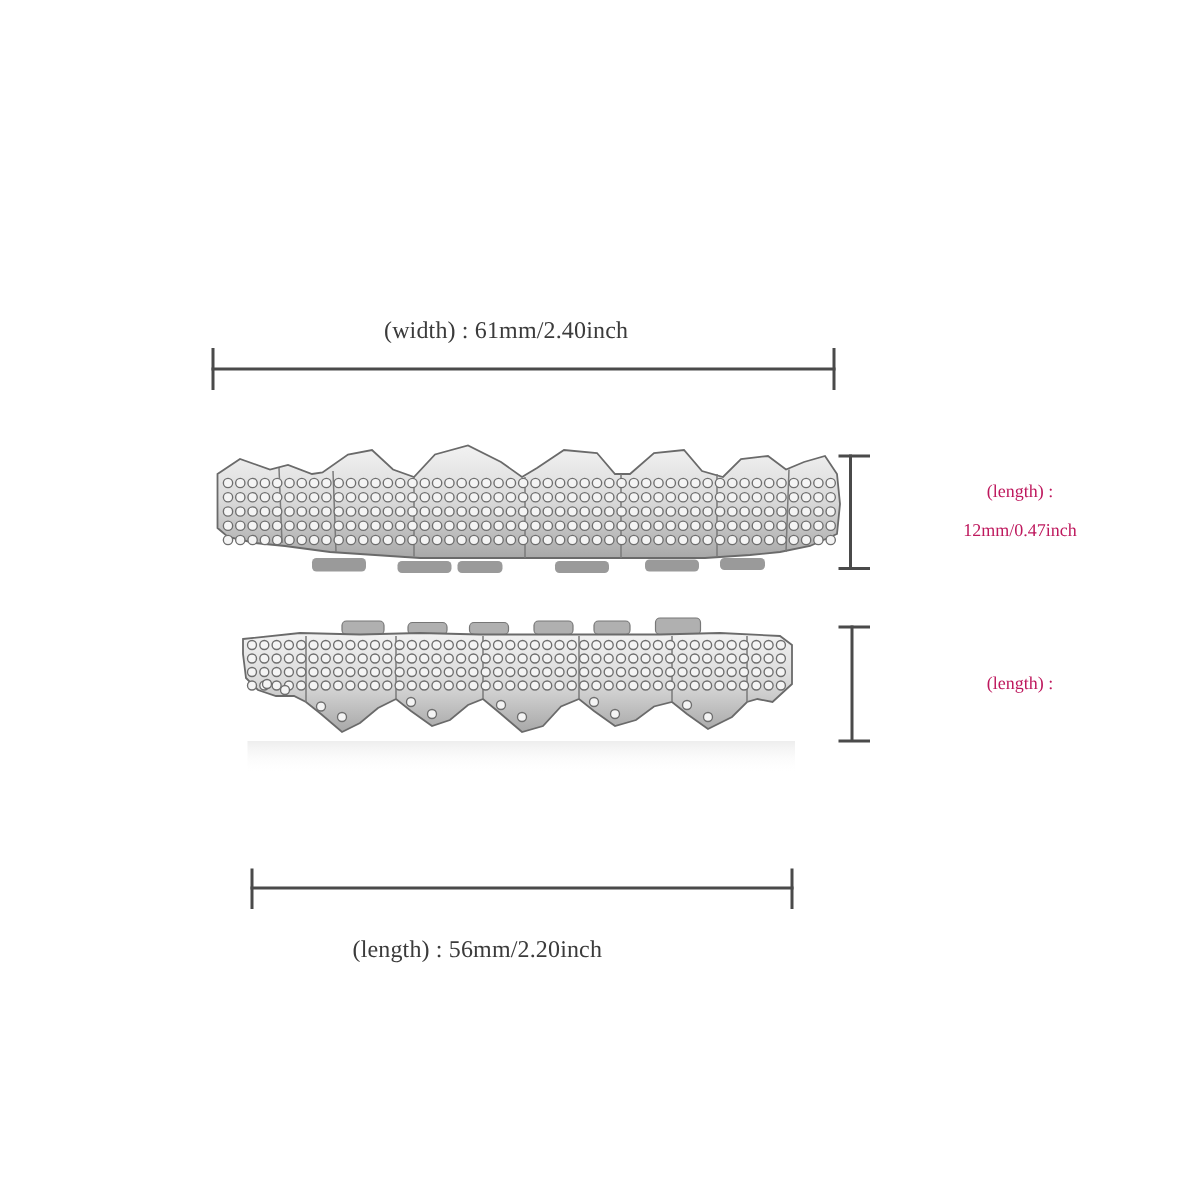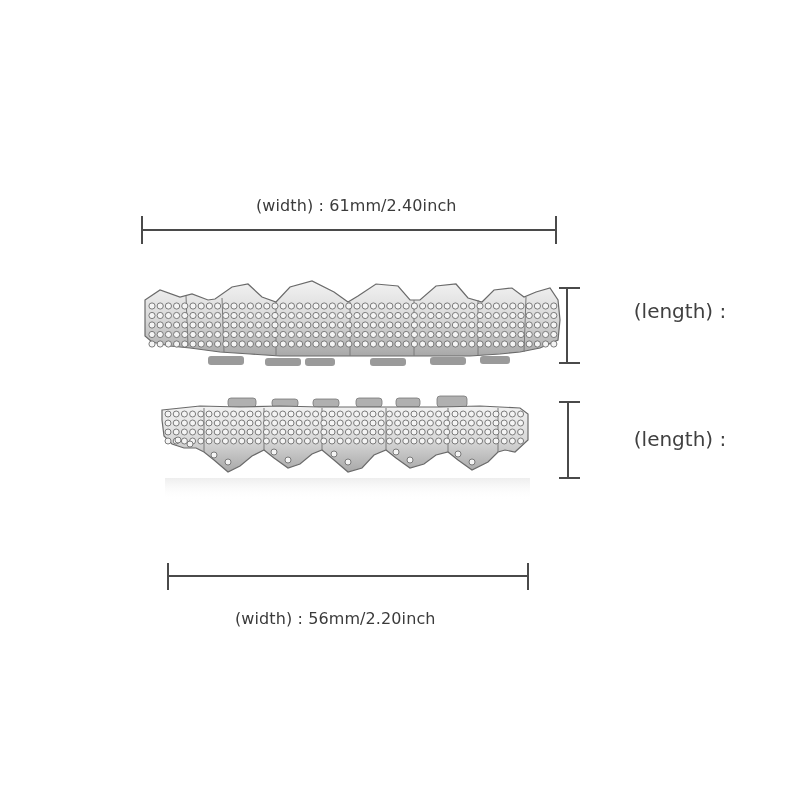--- a/index.html
+++ b/index.html
@@ -21,60 +21,61 @@
       letter-spacing: 0.1px;
       color: #3b3b3b;
       white-space: nowrap;
     }
     .hline, .vline, .cap {
       position: absolute;
       background: #4a4a4a;
     }
     #stage {
       position: absolute;
-      left: 0; top: 0;
-      width: 800px; height: 576px;
+      left: 0; top: 16px;
+      width: 800px; height: 576px; font-family: Liberation Serif, serif;
     }
     .stack {
       position: absolute;
       text-align: center;
-      font-size: 20px;
+      font-size: 12px;
       line-height: 26px;
-      color: #404040;
+      color: #be185d;
     }
     .stack span { display: block; }
   </style>
 </head>
 <body>
 
 <div id="stage">
 
   <div class="label" style="left:256px; top:196px;">(width) : 61mm/2.40inch</div>
   <div class="hline" style="left:141px; top:229px; width:416px; height:2px;"></div>
   <div class="cap" style="left:141px; top:216px; width:2px; height:28px;"></div>
   <div class="cap" style="left:555px; top:216px; width:2px; height:28px;"></div>
 
   <div class="vline" style="left:566px; top:287px; width:2px; height:76px;"></div>
   <div class="cap" style="left:559px; top:287px; width:21px; height:2px;"></div>
   <div class="cap" style="left:559px; top:362px; width:21px; height:2px;"></div>
   <div class="stack" style="left:600px; top:298px; width:160px;">
     <span>(length) :</span>
+    <span>12mm/0.47inch</span>
   </div>
 
   <div class="vline" style="left:567px; top:401px; width:2px; height:77px;"></div>
   <div class="cap" style="left:559px; top:401px; width:21px; height:2px;"></div>
   <div class="cap" style="left:559px; top:477px; width:21px; height:2px;"></div>
   <div class="stack" style="left:600px; top:426px; width:160px;">
     <span>(length) :</span>
   </div>
 
   <div class="hline" style="left:167px; top:575px; width:362px; height:2px;"></div>
   <div class="cap" style="left:167px; top:563px; width:2px; height:27px;"></div>
   <div class="cap" style="left:527px; top:563px; width:2px; height:27px;"></div>
-  <div class="label" style="left:235px; top:609px;">(width) : 56mm/2.20inch</div>
+  <div class="label" style="left:235px; top:609px;">(length) : 56mm/2.20inch</div>
 
   <svg width="800" height="800" viewBox="0 0 800 800" style="position:absolute; left:0; top:0;">
     <defs>
       <linearGradient id="metal" x1="0" y1="0" x2="0" y2="1">
         <stop offset="0" stop-color="#f2f2f2"></stop>
         <stop offset="0.5" stop-color="#d9d9d9"></stop>
         <stop offset="1" stop-color="#a8a8a8"></stop>
       </linearGradient>
       <linearGradient id="reflect" x1="0" y1="0" x2="0" y2="1">
         <stop offset="0" stop-color="#e6e6e6" stop-opacity="0.7"></stop>

